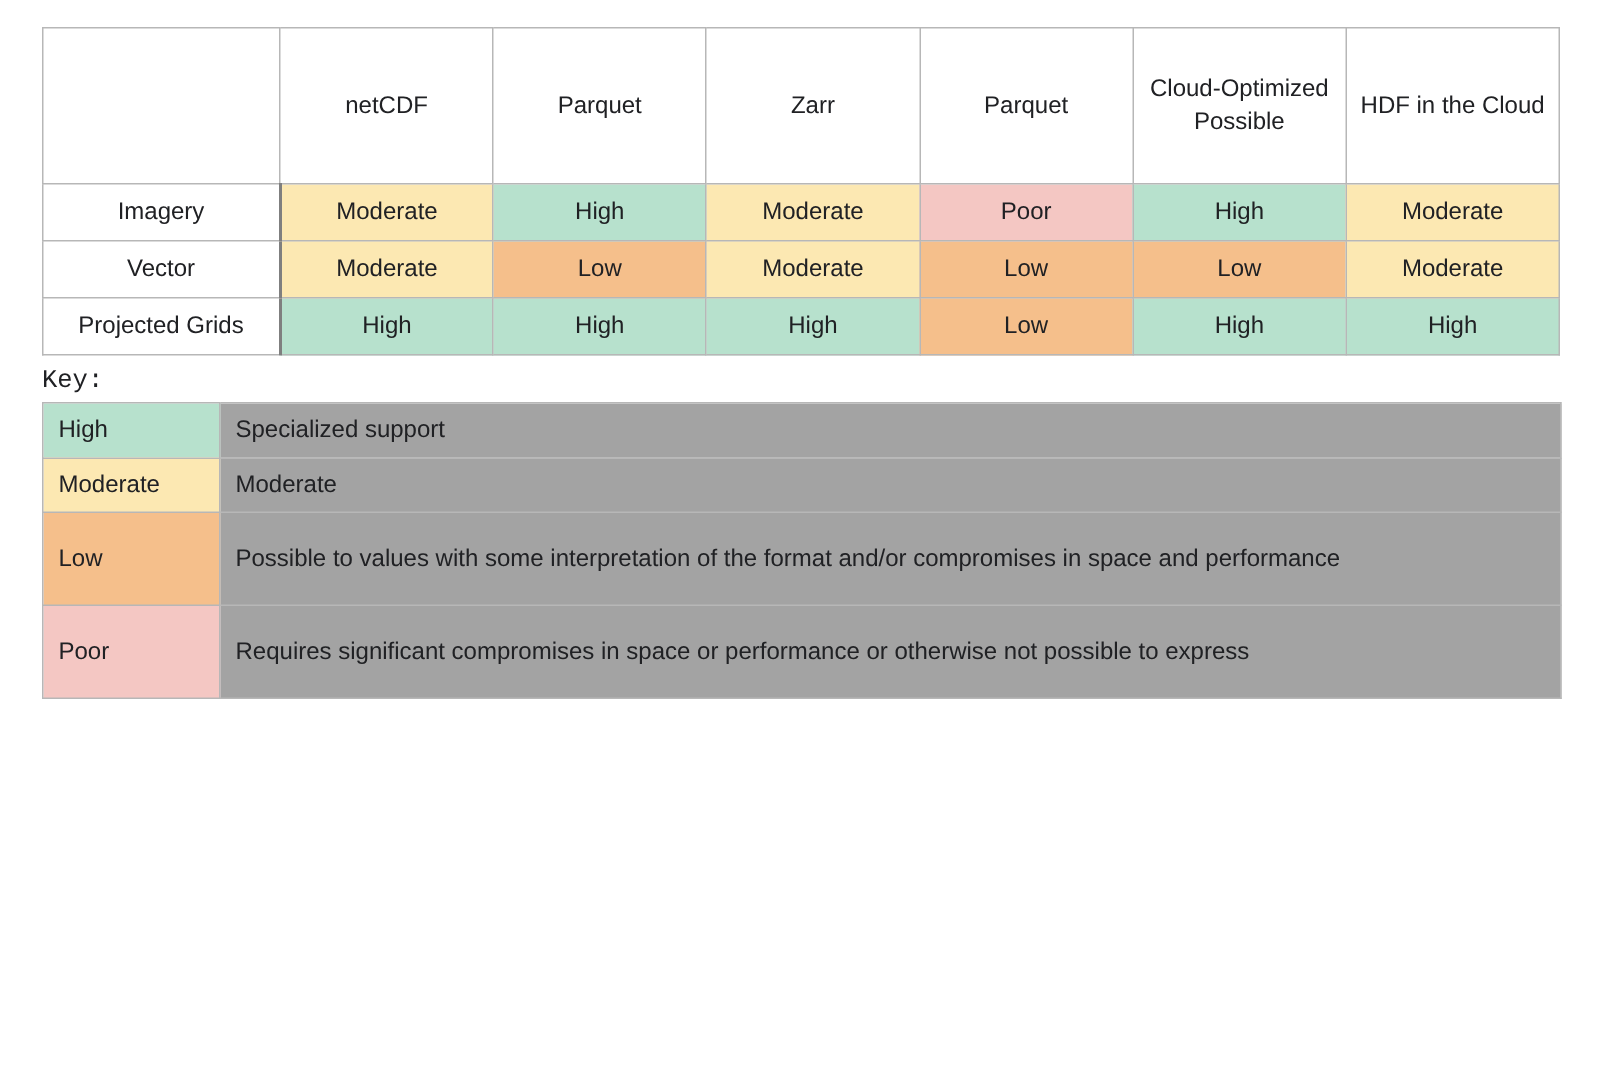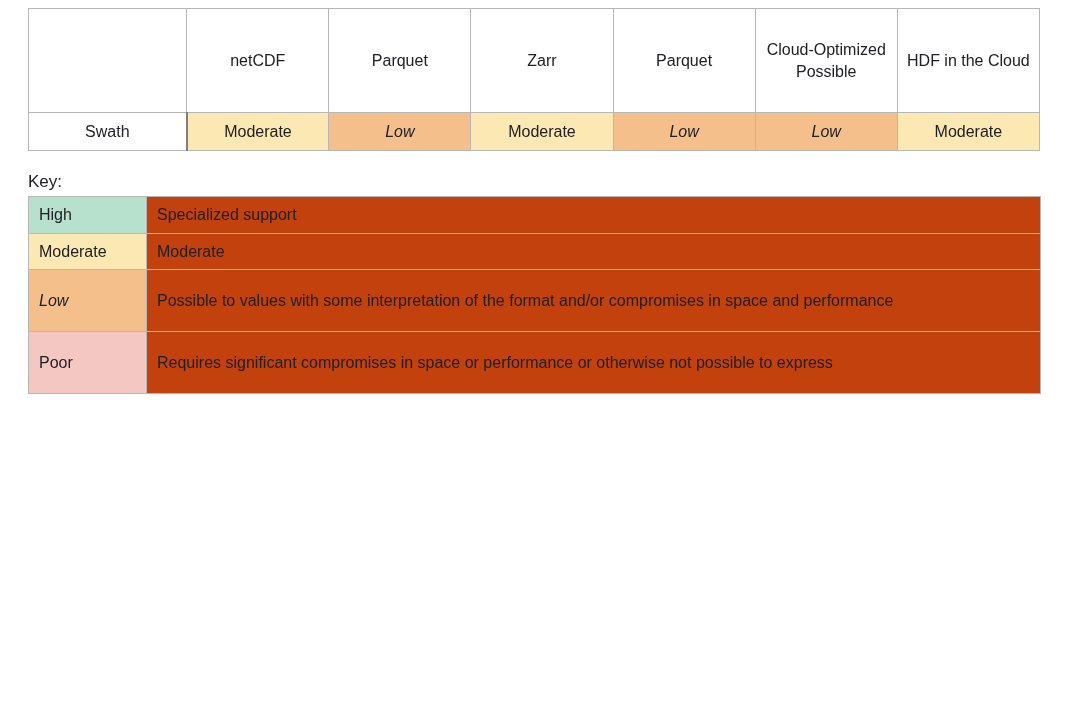--- a/index.html
+++ b/index.html
@@ -12,21 +12,21 @@
     height: 714px;
     font-family: "Liberation Sans", sans-serif;
     color: #202124;
     -webkit-font-smoothing: antialiased;
   }
   .page {
     position: relative;
     width: 1080px;
     height: 714px;
     box-sizing: border-box;
-    padding: 8px 40px 0 28px;
+    padding: 18px 40px 0 28px;
   }
 
   
   table.matrix {
     border-collapse: collapse;
     table-layout: fixed;
     width: 1012px;
     font-size: 16px;
   }
   table.matrix col.rowhead { width: 158px; }
@@ -61,49 +61,50 @@
   }
   .sup {
     font-size: 10px;
     vertical-align: super;
     line-height: 0;
   }
 
   
   .v-high     { background: #b7e1cd; }
   .v-moderate { background: #fce8b2; }
-  .v-low      { background: #f5bf8b; font-style: italic; }
+  .v-low      { background: #f5bf8b; }
   .v-poor     { background: #f4c7c3; }
 
   
   .key-label {
-    margin: 21px 0 4px 0;
+    margin: 8px 0 4px 0;
     font-size: 17px;
     color: #202124;
+    font-family: Liberation Mono, monospace;
   }
   table.key {
     border-collapse: collapse;
     table-layout: fixed;
     width: 1012px;
     font-size: 16px;
   }
   table.key col.kname { width: 118px; }
   table.key col.kdesc { width: 894px; }
   table.key td {
     border: 1px solid #b7b7b7;
     padding: 7px 10px;
     vertical-align: middle;
     line-height: 1.35;
     box-sizing: border-box;
   }
   table.key td.kname {
     text-align: left;
   }
   table.key td.kdesc {
-    background: #c2410c;
+    background: #a3a3a3;
     text-align: left;
   }
   table.key tr.r-high td { height: 34px; }
   table.key tr.r-moderate td { height: 34px; }
   table.key tr.r-low td { height: 62px; }
   table.key tr.r-poor td { height: 62px; }
   table.key td.kname.v-high     { background: #b7e1cd; }
   table.key td.kname.v-moderate { background: #fce8b2; }
   table.key td.kname.v-low      { background: #f5bf8b; }
   table.key td.kname.v-poor     { background: #f4c7c3; }
@@ -129,33 +130,51 @@
         <th>netCDF</th>
         <th>Parquet</th>
         <th>Zarr</th>
         <th>Parquet</th>
         <th>Cloud-Optimized Possible</th>
         <th>HDF in the Cloud</th>
       </tr>
     </thead>
     <tbody>
 
-
-      <tr>
-        <td class="rowlabel"><span>Swath</span></td>
-        <td class="cell v-moderate">Moderate</td>
-        <td class="cell v-low">Low</td>
-        <td class="cell v-moderate">Moderate</td>
-        <td class="cell v-low">Low</td>
-        <td class="cell v-low">Low</td>
-        <td class="cell v-moderate">Moderate</td>
-      </tr>
-
-
-
+      <tr>
+        <td class="rowlabel"><span>Imagery</span></td>
+        <td class="cell v-moderate">Moderate</td>
+        <td class="cell v-high">High</td>
+        <td class="cell v-moderate">Moderate</td>
+        <td class="cell v-poor">Poor</td>
+        <td class="cell v-high">High</td>
+        <td class="cell v-moderate">Moderate</td>
+      </tr>
+
+      <tr>
+        <td class="rowlabel"><span>Vector</span></td>
+        <td class="cell v-moderate">Moderate</td>
+        <td class="cell v-low">Low</td>
+        <td class="cell v-moderate">Moderate</td>
+        <td class="cell v-low">Low</td>
+        <td class="cell v-low">Low</td>
+        <td class="cell v-moderate">Moderate</td>
+      </tr>
+
+
+
+      <tr>
+        <td class="rowlabel"><span>Projected Grids</span></td>
+        <td class="cell v-high">High</td>
+        <td class="cell v-high">High</td>
+        <td class="cell v-high">High</td>
+        <td class="cell v-low">Low</td>
+        <td class="cell v-high">High</td>
+        <td class="cell v-high">High</td>
+      </tr>
 
 
 
 
     </tbody>
   </table>
 
   <div class="key-label">Key:</div>
 
   <table class="key">

